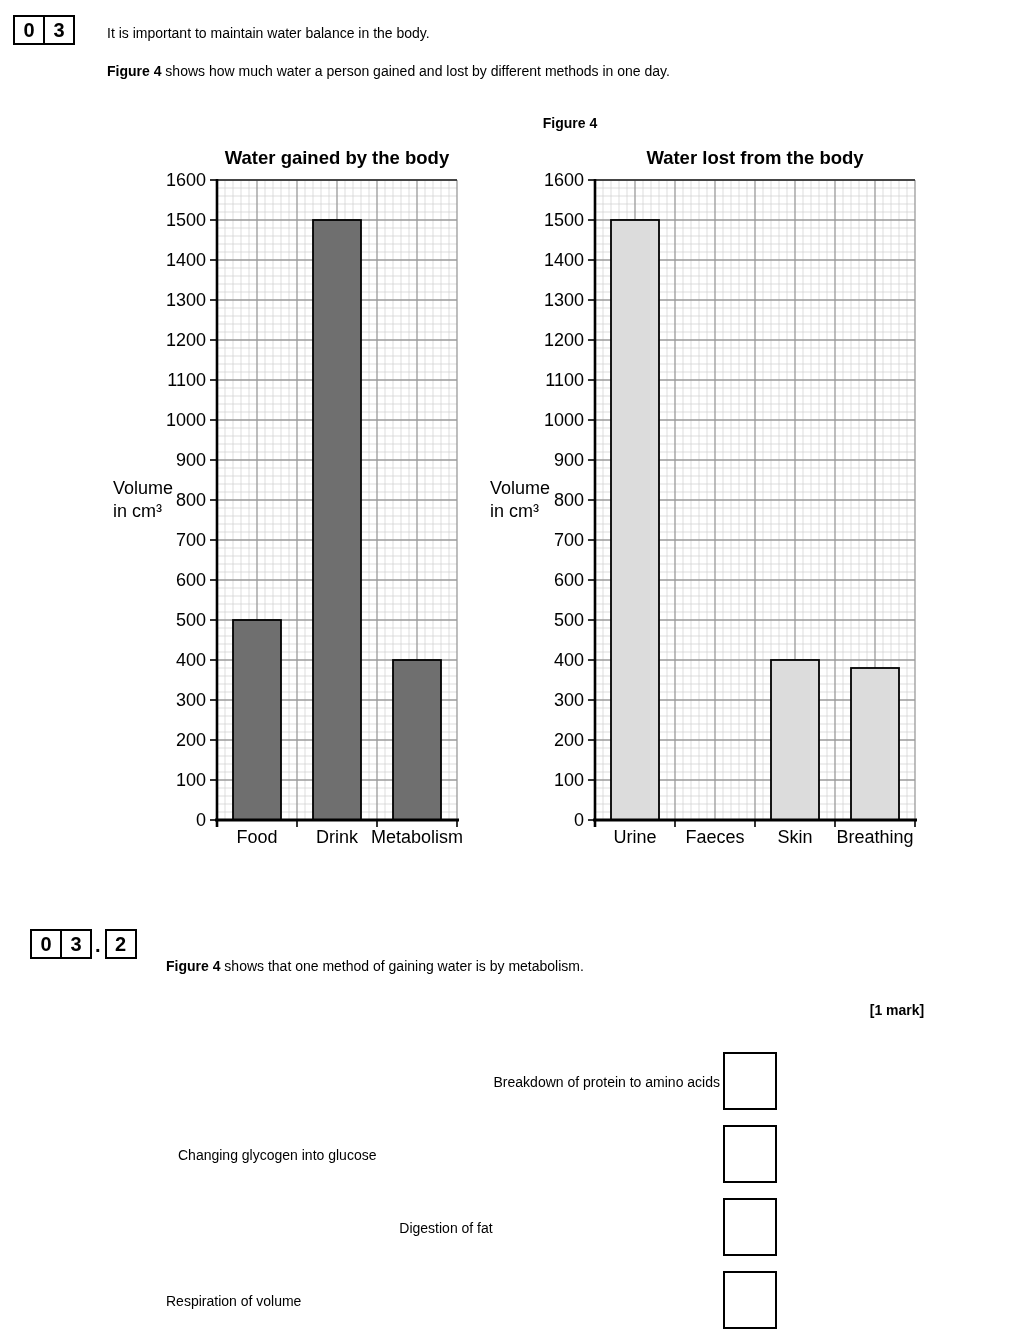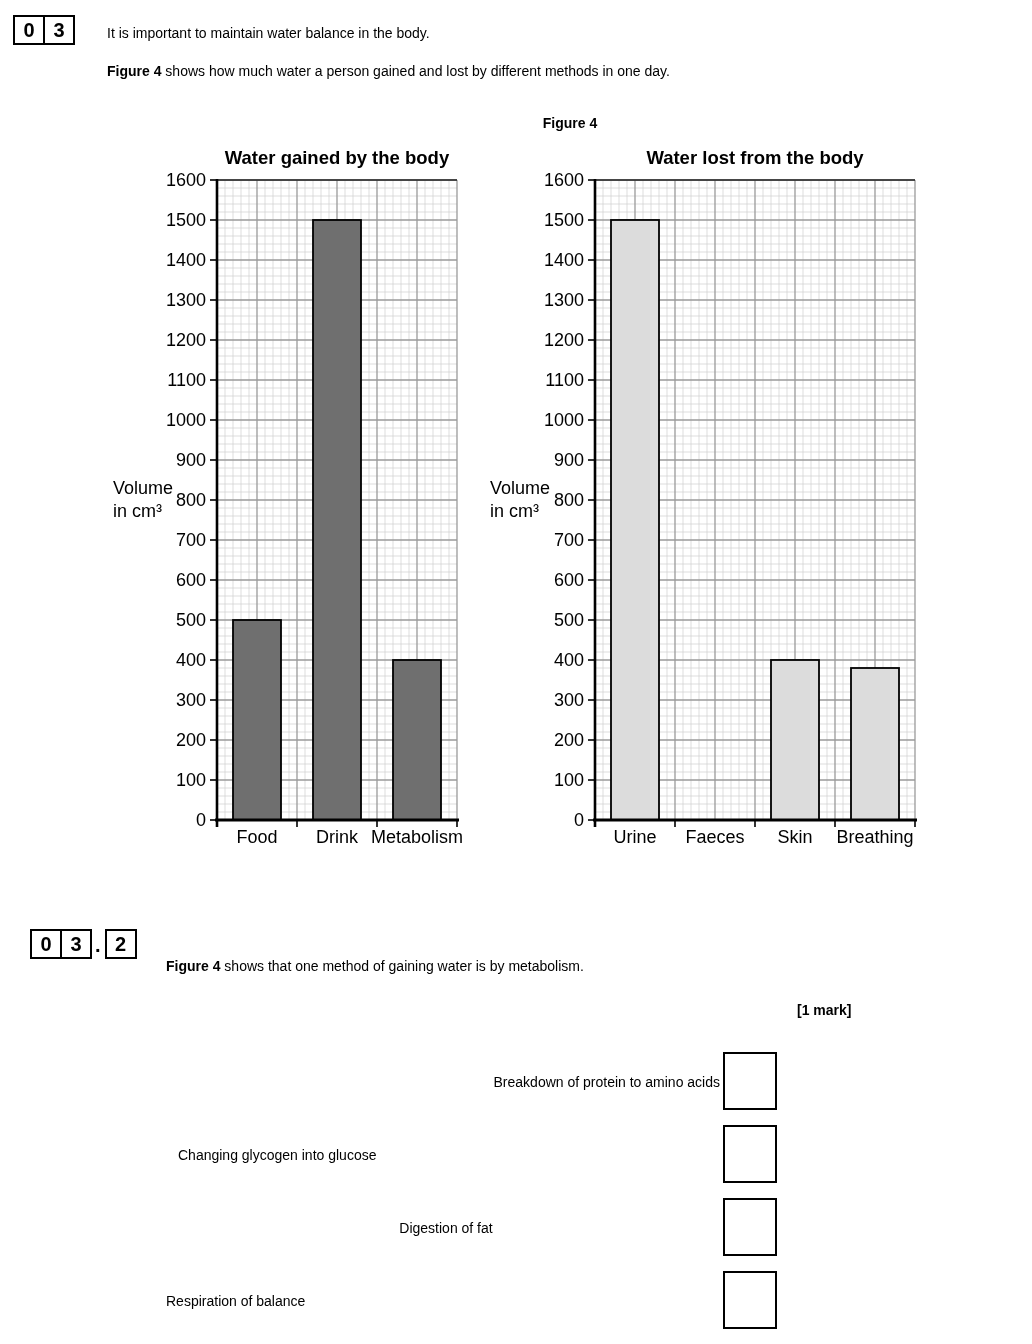--- a/index.html
+++ b/index.html
@@ -4,21 +4,21 @@
 <style>
   html,body{margin:0;padding:0;background:#ffffff;}
   .page{
     position:relative;width:1032px;height:1344px;background:#ffffff;
     font-family:"Liberation Sans",sans-serif;color:#000;overflow:hidden;
   }
   .abs{position:absolute;}
   .txt{font-size:14px;line-height:27px;}
   .b{font-weight:bold;}
   .center{text-align:center;}
-  .right{text-align:left;}
+  .right{text-align:center;}
   .qnum{display:flex;align-items:flex-end;}
   .qcell{
     display:inline-flex;width:32px;height:30px;border:2px solid #000;
     align-items:center;justify-content:center;
     font-weight:bold;font-size:20px;background:#fff;box-sizing:border-box;
   }
   .qcell + .qcell{margin-left:-2px;}
   .qdot{font-weight:bold;font-size:20px;margin:0 4px 0 3px;line-height:28px;}
   .chk{
     position:absolute;width:54px;height:58px;border:2px solid #000;
@@ -169,16 +169,16 @@
 
   <div class="abs txt" style="left:160px;top:1069px;width:560px;text-align:right;">Breakdown of protein to amino acids</div>
   <div class="chk" style="left:723px;top:1052px;"></div>
 
   <div class="abs txt" style="left:178px;top:1142px;width:560px;">Changing glycogen into glucose</div>
   <div class="chk" style="left:723px;top:1125px;"></div>
 
   <div class="abs txt" style="left:166px;top:1215px;width:560px;text-align:center;">Digestion of fat</div>
   <div class="chk" style="left:723px;top:1198px;"></div>
 
-  <div class="abs txt" style="left:166px;top:1288px;width:560px;">Respiration of balance</div>
+  <div class="abs txt" style="left:166px;top:1288px;width:560px;">Respiration of volume</div>
   <div class="chk" style="left:723px;top:1271px;"></div>
 
 </div>
 
 </body></html>

